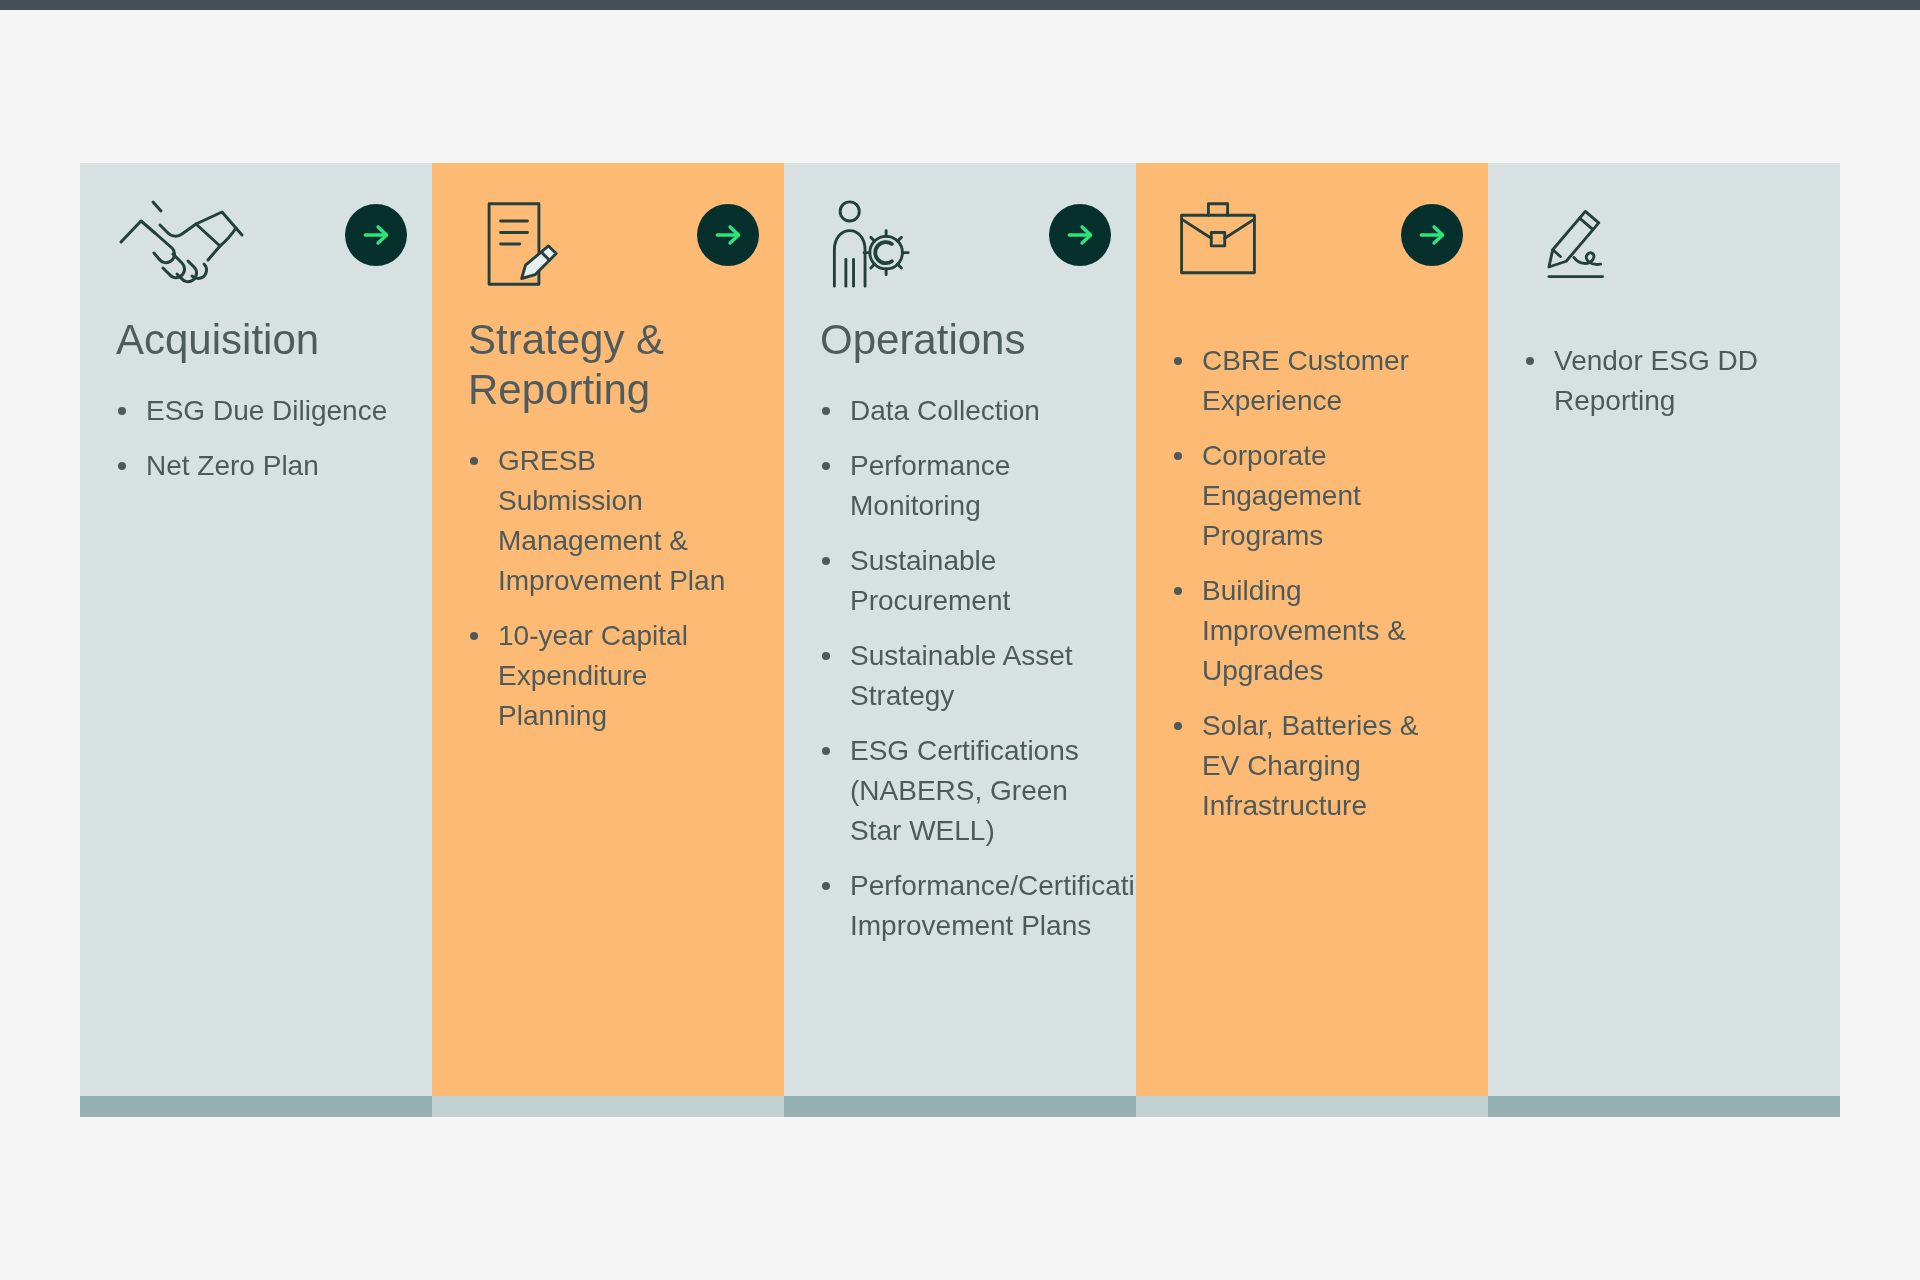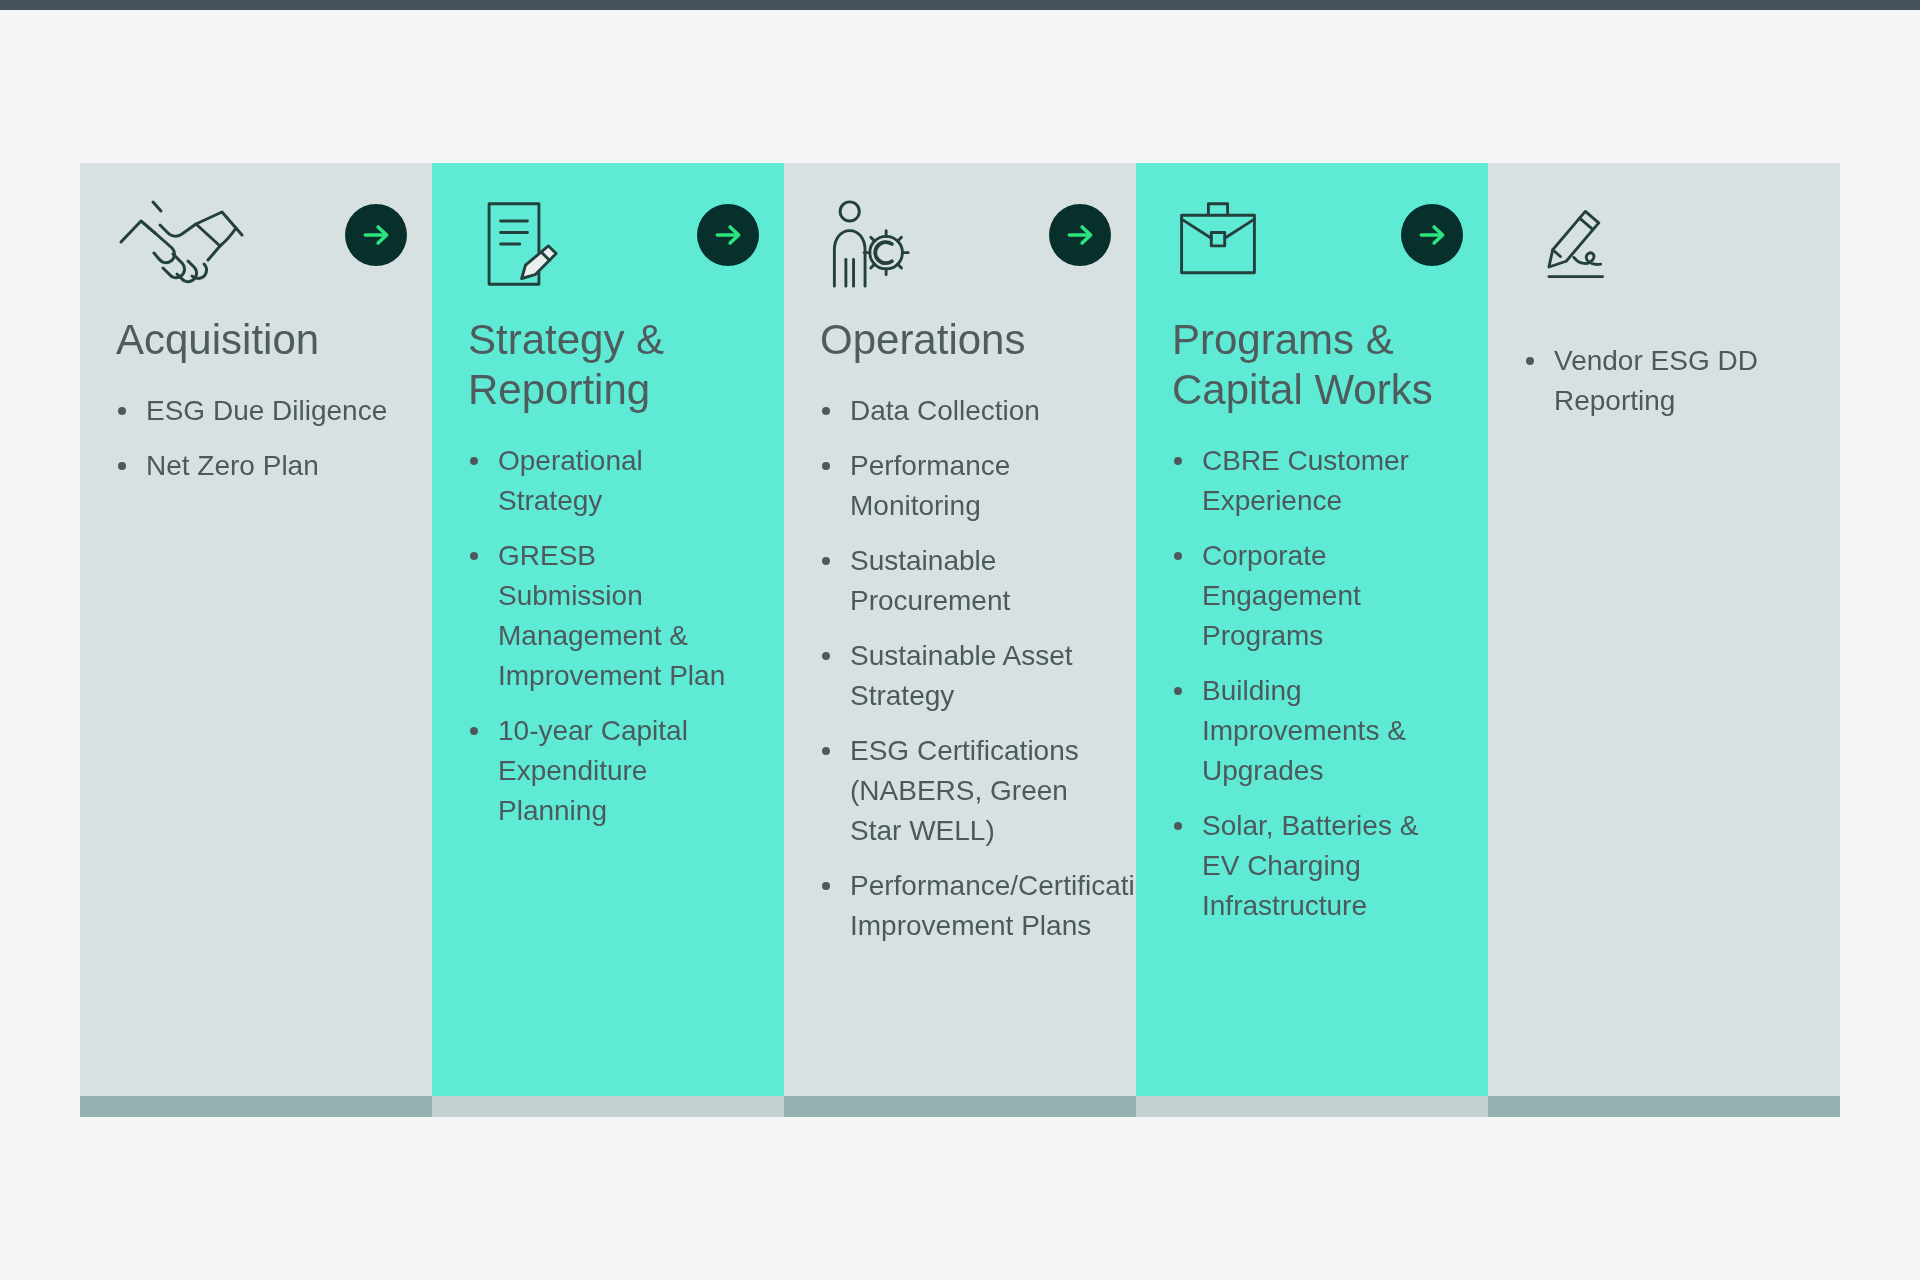--- a/index.html
+++ b/index.html
@@ -14,21 +14,21 @@
   }
   .board{
     position:absolute;left:80px;top:163px;width:1760px;height:954px;
     display:flex;
   }
   .col{
     width:352px;box-sizing:border-box;position:relative;
     padding:35px 36px 4px 36px;
   }
   .col.dark{background:#d7e1e1;}
-  .col.light{background:#5eead4;}
+  .col.light{background:#fdba74;}
   .strip{position:absolute;left:0;right:0;bottom:0;height:21px;}
   .col.dark .strip{background:#95b1b1;}
   .col.light .strip{background:#c2d2d1;}
   .col-head{height:117px;position:relative;}
   .col-icon{display:block;}
   .arrow-btn{
     position:absolute;right:-11px;top:6px;
     width:62px;height:62px;border-radius:50%;
     background:#07302c;border:none;padding:0;cursor:pointer;
     display:flex;align-items:center;justify-content:center;
@@ -107,21 +107,20 @@
         <svg width="34" height="34" viewBox="0 0 32 32">
           <g stroke="#2ee27e" stroke-width="3.4" fill="none" stroke-linecap="round" stroke-linejoin="round">
             <path d="M6 16 H25"></path>
               <path d="M18 8.5 L26 16 L18 23.5"></path>
           </g>
         </svg>
       </button>
     </div>
     <h2 class="col-title">Strategy &amp; Reporting</h2>
     <ul class="col-list">
-      <li>Operational Strategy</li>
       <li>GRESB Submission Management &amp; Improvement Plan</li>
       <li>10-year Capital Expenditure Planning</li>
     </ul>
     <div class="strip"></div>
   </section>
 
   <section class="col dark">
     <div class="col-head">
       <span class="col-icon">
         <svg width="92" height="92" viewBox="0 0 96 96" class="ic">
@@ -175,21 +174,20 @@
       </span>
       <button class="arrow-btn">
         <svg width="34" height="34" viewBox="0 0 32 32">
           <g stroke="#2ee27e" stroke-width="3.4" fill="none" stroke-linecap="round" stroke-linejoin="round">
             <path d="M6 16 H25"></path>
               <path d="M18 8.5 L26 16 L18 23.5"></path>
           </g>
         </svg>
       </button>
     </div>
-    <h2 class="col-title">Programs &amp; Capital Works</h2>
     <ul class="col-list">
       <li>CBRE Customer Experience</li>
       <li>Corporate Engagement Programs</li>
       <li>Building Improvements &amp; Upgrades</li>
       <li>Solar, Batteries &amp; EV Charging Infrastructure</li>
     </ul>
     <div class="strip"></div>
   </section>
 
   <section class="col dark">

